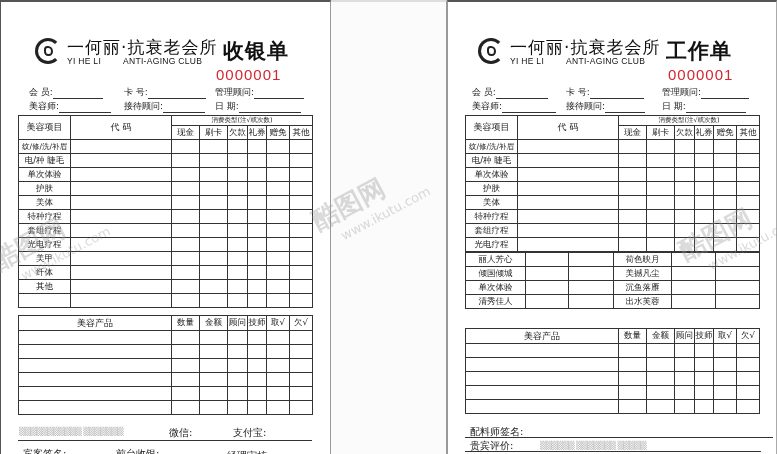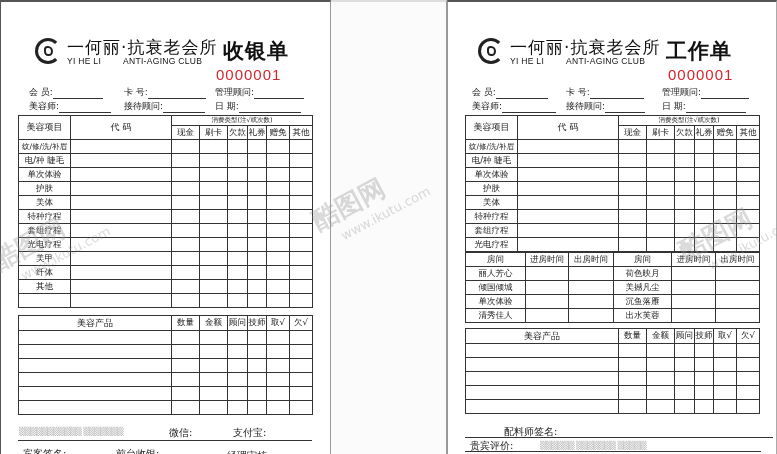--- a/index.html
+++ b/index.html
@@ -461,28 +461,20 @@
   <table class="grid" style="left:17px; top:250px; width:294px;">
     <colgroup>
       <col style="width:60px">
         <col style="width:43px">
         <col style="width:45px">
         <col style="width:58px">
         <col style="width:44px">
         <col style="width:44px">
     </colgroup>
     <tbody>
-        <tr>
-      <td>房间</td>
-      <td>进房时间</td>
-      <td>出房时间</td>
-      <td>房间</td>
-      <td>进房时间</td>
-      <td>出房时间</td>
-    </tr>
     <tr>
           <td>丽人芳心</td>
           <td></td>
           <td></td>
           <td>荷色映月</td>
           <td></td>
           <td></td>
         </tr>
     <tr>
           <td>倾国倾城</td>
@@ -572,20 +564,20 @@
           <td></td>
           <td></td>
           <td></td>
           <td></td>
           <td></td>
           <td></td>
         </tr>
   </tbody>
     </table>
 
-  <div class="footer-text" style="left:22px; top:423px;margin-left:34px;">配料师签名:</div>
+  <div class="footer-text" style="left:22px; top:423px;">配料师签名:</div>
   <div class="footer-line" style="left:17px; top:435px; width:308px;"></div>
   <div class="footer-text" style="left:22px; top:437px;">贵宾评价:</div>
   <div class="footer-text blurred" style="left:92px; top:439px;">▒▒▒▒▒▒  ▒▒▒▒▒▒▒  ▒▒▒▒▒</div>
   <div class="footer-line" style="left:17px; top:449px; width:296px;"></div>
 
   <div class="watermark" style="left:230px; top:205px;"><span>酷图网</span><small>www.ikutu.com</small></div>
 </div>
 
 </body></html>

